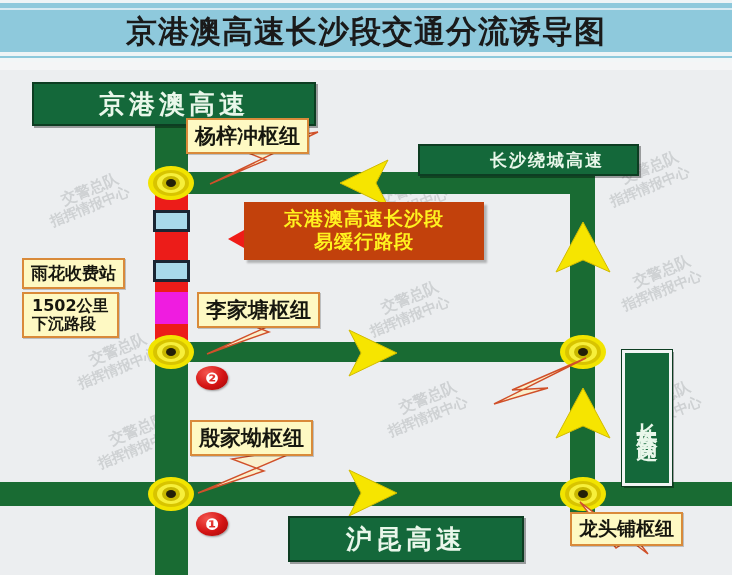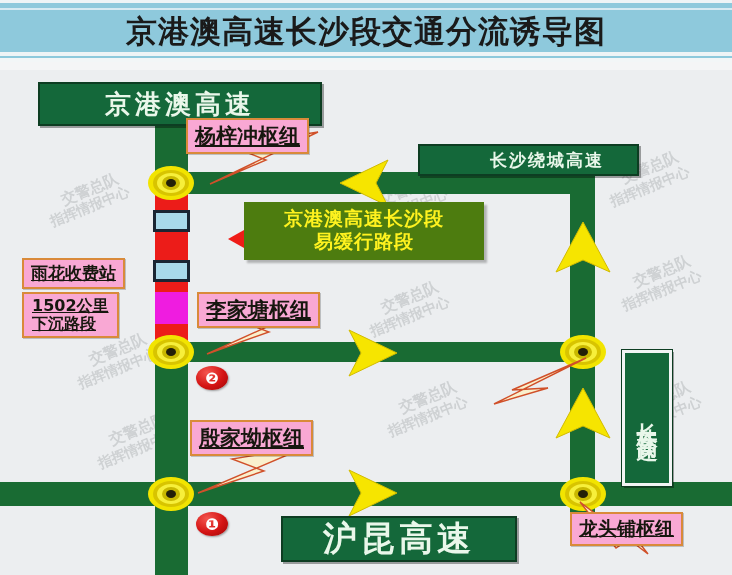--- a/index.html
+++ b/index.html
@@ -64,31 +64,30 @@
     color:#e9f7ea;font-weight:700;letter-spacing:4px;
     font-family:"DejaVu Sans","Liberation Sans",sans-serif;
   }
   .sign.vert{
     writing-mode:vertical-rl;letter-spacing:6px;border:3px solid #f2f5f5;
     outline:1px solid #0d3d22;
   }
 
   
   .callout{
-    position:absolute;background:#f9a8d4;border:2px solid #d98a3a;
+    position:absolute;background:#fef9c3;border:2px solid #d98a3a;
     padding:2px 7px;color:#17170f;font-weight:700;white-space:nowrap;
     font-family:"DejaVu Sans","Liberation Sans",sans-serif;
     box-shadow:1px 1px 0 rgba(0,0,0,.2);
-    text-decoration:underline;
   }
   .callout.two{line-height:1.12;padding:3px 8px;}
 
   
   .redbox{
-    position:absolute;background:#4d7c0f;
+    position:absolute;background:#c2410c;
     color:#fff21f;font-weight:700;text-align:center;line-height:1.2;
     display:flex;flex-direction:column;align-items:center;justify-content:center;
     box-shadow:3px 3px 2px rgba(0,0,0,.25);
     font-family:Liberation Serif, serif;
     letter-spacing:1px;
   }
   .redbox .tail{
     position:absolute;left:-16px;top:28px;width:0;height:0;
     border-top:9px solid transparent;border-bottom:9px solid transparent;
     border-right:16px solid #ef1c18;
@@ -248,25 +247,25 @@
       <svg width="120" height="48" viewBox="0 0 120 48">
         <polygon points="118,0 44,32 80,30 26,46" fill="#faf0cd" stroke="#d0502a" stroke-width="1.4"></polygon>
       </svg>
     </div>
     <div class="lead" style="left:568px;top:430px;">
       <svg width="110" height="56" viewBox="0 0 110 56">
         <polygon points="12,2 48,48 66,36 80,54" fill="#faf0cd" stroke="#d0502a" stroke-width="1.4"></polygon>
       </svg>
     </div>
 
-    <div class="sign" style="left:38px;top:12px;width:280px;height:40px;font-size:26px;">京港澳高速</div>
+    <div class="sign" style="left:32px;top:12px;width:280px;height:40px;font-size:26px;">京港澳高速</div>
 
     <div class="sign" style="left:418px;top:74px;width:180px;height:28px;font-size:17px;letter-spacing:2px;padding-left:37px;">长沙绕城高速</div>
 
-    <div class="sign" style="left:281px;top:446px;width:232px;height:42px;font-size:34px;">沪昆高速</div>
+    <div class="sign" style="left:288px;top:446px;width:232px;height:42px;font-size:26px;">沪昆高速</div>
 
     <div class="sign vert" style="left:622px;top:280px;width:44px;height:130px;font-size:21px;">长株高速</div>
 
     <div class="redbox" style="left:244px;top:132px;width:240px;height:58px;font-size:19px;">
       <div class="tail"></div>
       <div>京港澳高速长沙段</div>
       <div>易缓行路段</div>
     </div>
 
     <div class="callout" style="left:186px;top:48px;font-size:21px;">杨梓冲枢纽</div>

